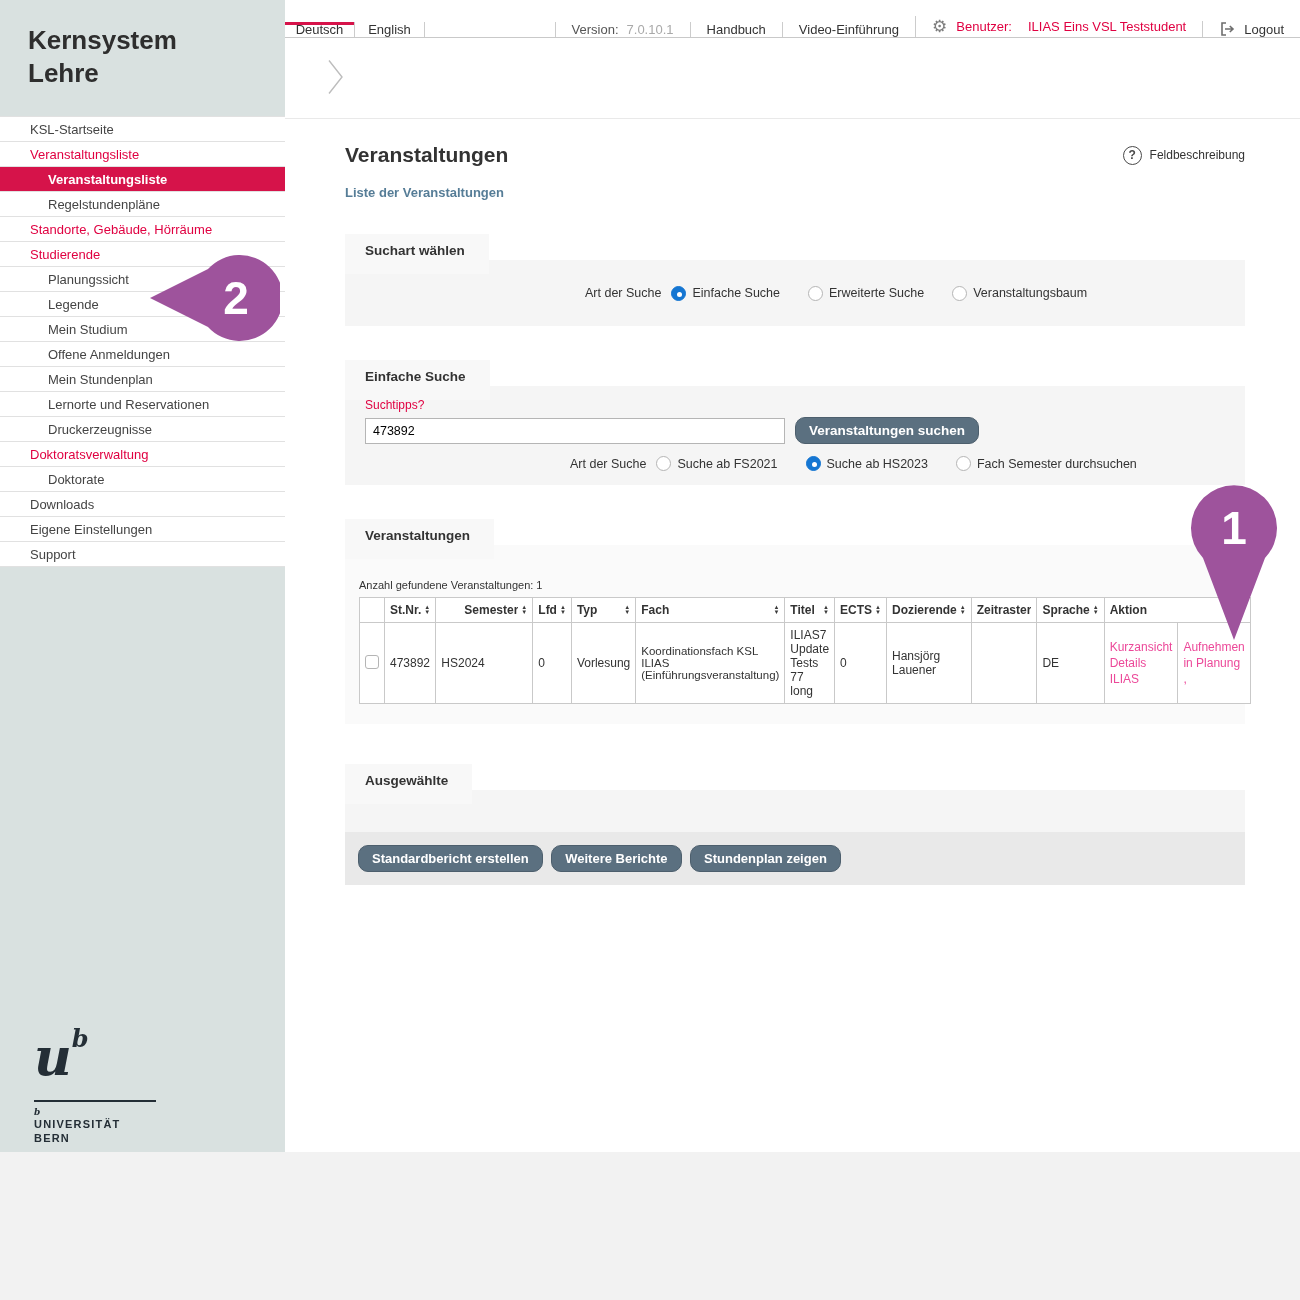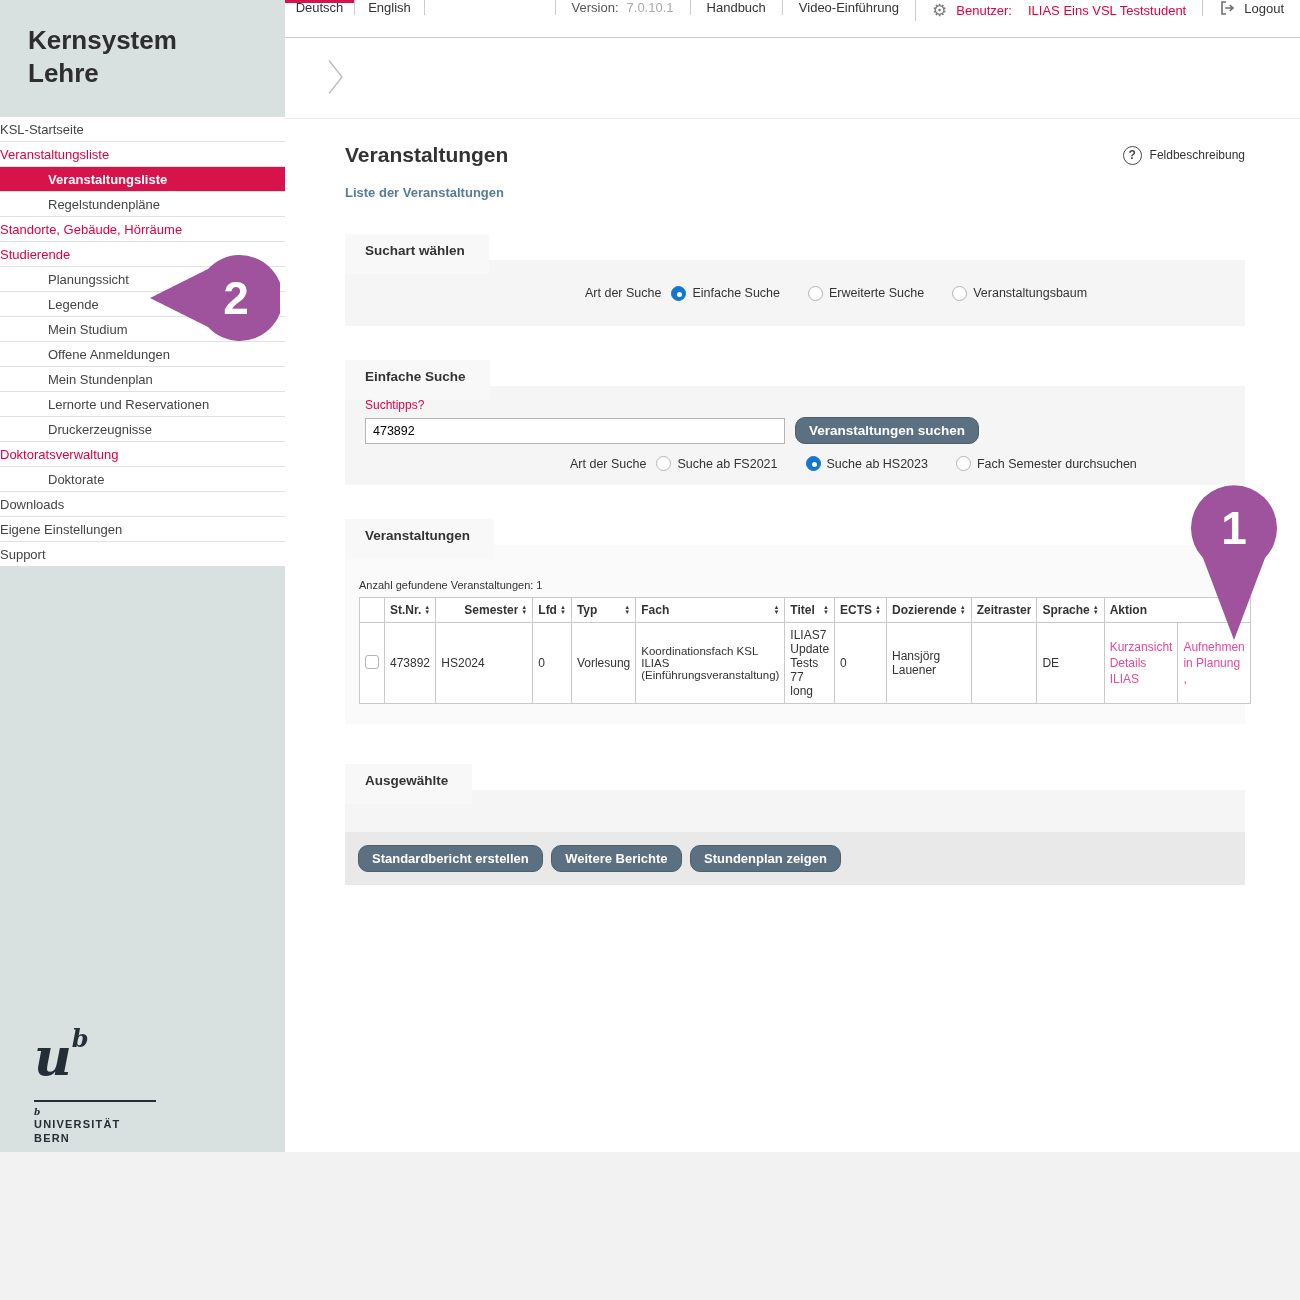--- a/index.html
+++ b/index.html
@@ -8,40 +8,40 @@
   .page { position:relative; width:1300px; height:1300px; overflow:hidden; }
 
   
   .sidebar { position:absolute; left:0; top:0; width:318px; height:1152px;
              background:#d9e1e0; border-right:1px solid #c9c9c9; }
   .sidebar-header { height:116px; padding:24px 0 0 28px; }
   .sidebar-header h1 { font-size:26px; line-height:33px; font-weight:bold; color:#2e2e2e; }
   .menu { background:#fff; border-top:1px solid #e1e1e1; }
   .mi { position:relative; height:25px; line-height:25px; font-size:13px;
         background:#fff; border-bottom:1px solid #e1e1e1; color:#444; cursor:pointer; }
-  .mi.l0 { }
+  .mi.l0 { padding-left:30px; }
   .mi.l1 { padding-left:48px; }
   .mi.red { color:#e00041; }
   .mi.active { background:#d6134a; color:#fff; font-weight:bold; }
   .mi.active .tri { position:absolute; right:0; top:6px; width:0; height:0;
         border-top:6px solid transparent; border-bottom:6px solid transparent;
         border-right:8px solid #8f0c33; }
   .logo { position:absolute; left:34px; top:1012px; color:#242e36; }
   .logo-u { font-family:"DejaVu Serif", serif; font-style:italic; font-weight:bold;
             font-size:52px; line-height:54px; }
   .logo-u sup { font-size:24px; vertical-align:28px; }
   .logo-line { width:122px; border-top:2px solid #242e36; margin-top:16px; }
   .logo-sb { font-size:9px; font-weight:bold; margin-top:5px; font-family:"DejaVu Serif",serif; font-style:italic;}
   .logo-t { font-size:11px; font-weight:bold; letter-spacing:1.2px; line-height:14px; }
 
   
   .main { position:absolute; left:285px; top:0; width:1015px; height:1152px; background:#fff; }
 
   .topbar { display:flex; height:38px; border-bottom:1px solid #c9c9c9;
-            font-size:13px; align-items:flex-start; }
+            font-size:13px; align-items:flex-end; }
   .tb-tab { position:relative; width:70px; border-right:1px solid #ccc;
             display:flex; align-items:center; justify-content:center; cursor:pointer; }
   .tb-tab.active::after { content:""; position:absolute; top:0; left:0; right:0;
             height:3px; background:#d6134a; }
   .tb-spacer { flex:1; }
   .tb-cell { border-left:1px solid #ccc; display:flex; align-items:center;
              padding:0 16px; white-space:nowrap; }
   .v-label { color:#555; }
   .v-value { color:#a9a9a9; margin-left:8px; }
   .gear { color:#7d7d7d; font-size:17px; margin-right:9px; }

